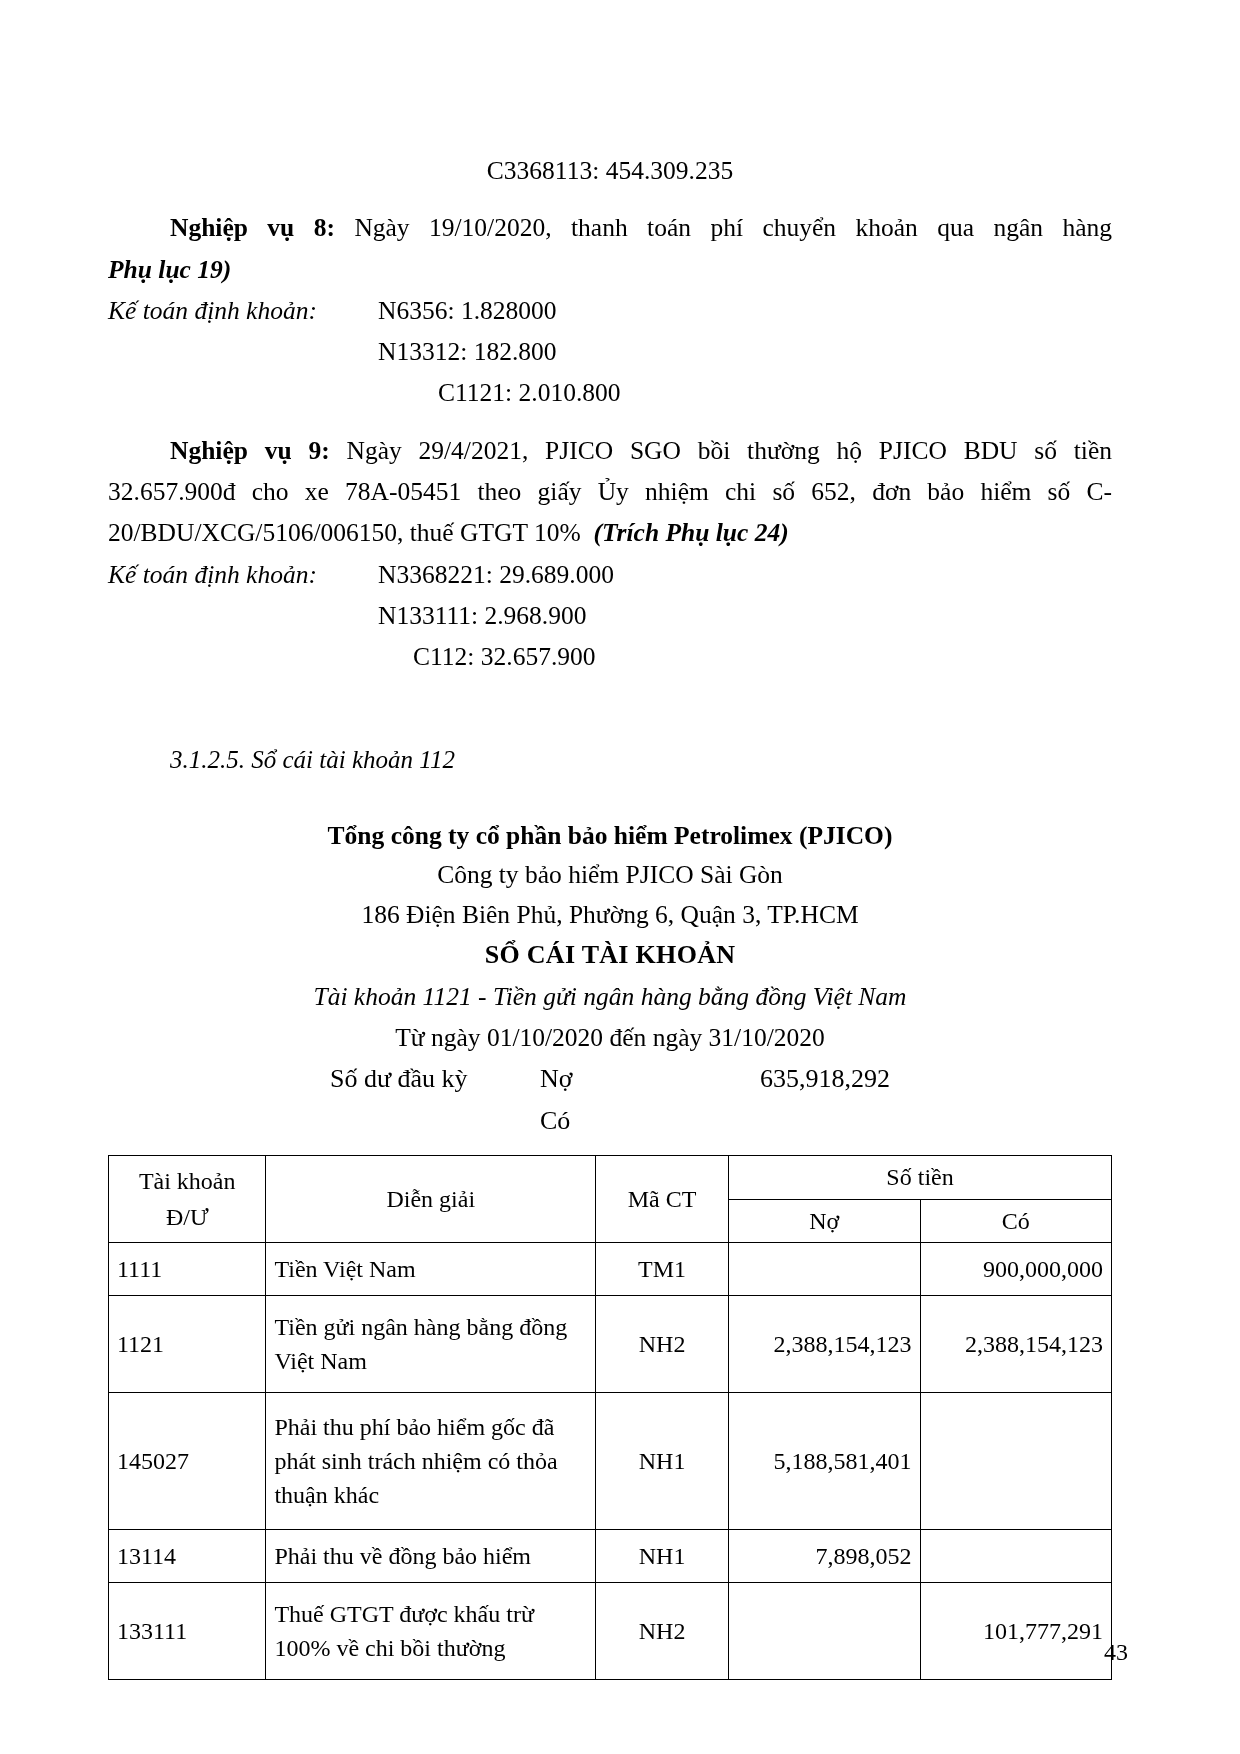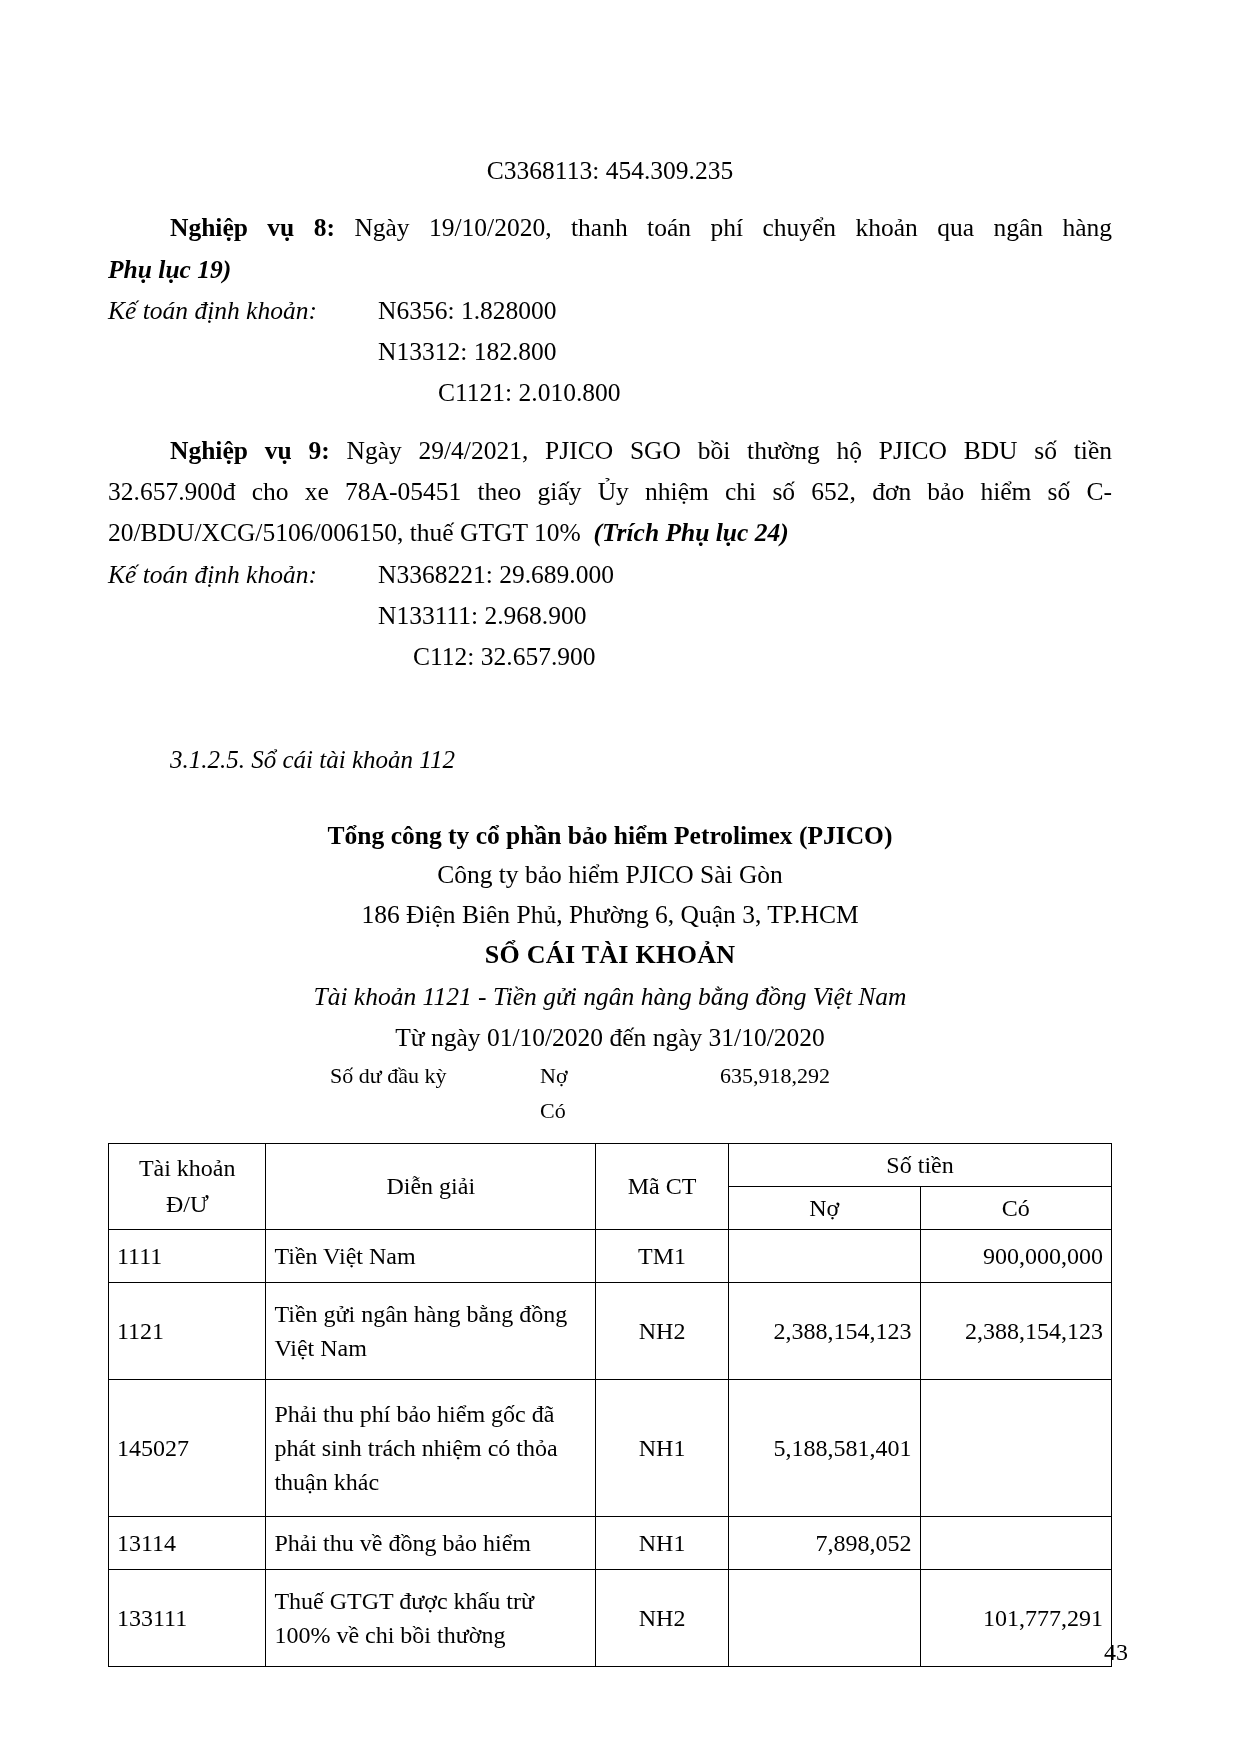--- a/index.html
+++ b/index.html
@@ -93,27 +93,27 @@
     line-height: 1.62;
   }
   .ledger-period {
     font-size: 25.5px;
     text-align: center;
     line-height: 1.62;
   }
 
   .balance-row {
     display: flex;
-    font-size: 22px;
+    font-size: 26px;
     line-height: 1.6;
     justify-content: center;
   }
   .bal-label { width: 210px; flex: 0 0 210px; text-align: left; }
   .bal-dc    { width: 120px; flex: 0 0 120px; text-align: left; }
-  .bal-amt   { width: 230px; flex: 0 0 230px; text-align: center; }
+  .bal-amt   { width: 230px; flex: 0 0 230px; text-align: right; }
 
   
   table.ledger {
     border-collapse: collapse;
     width: 100%;
     margin-top: 14px;
     table-layout: fixed;
   }
   table.ledger td, table.ledger th {
     border: 1.6px solid #000;

